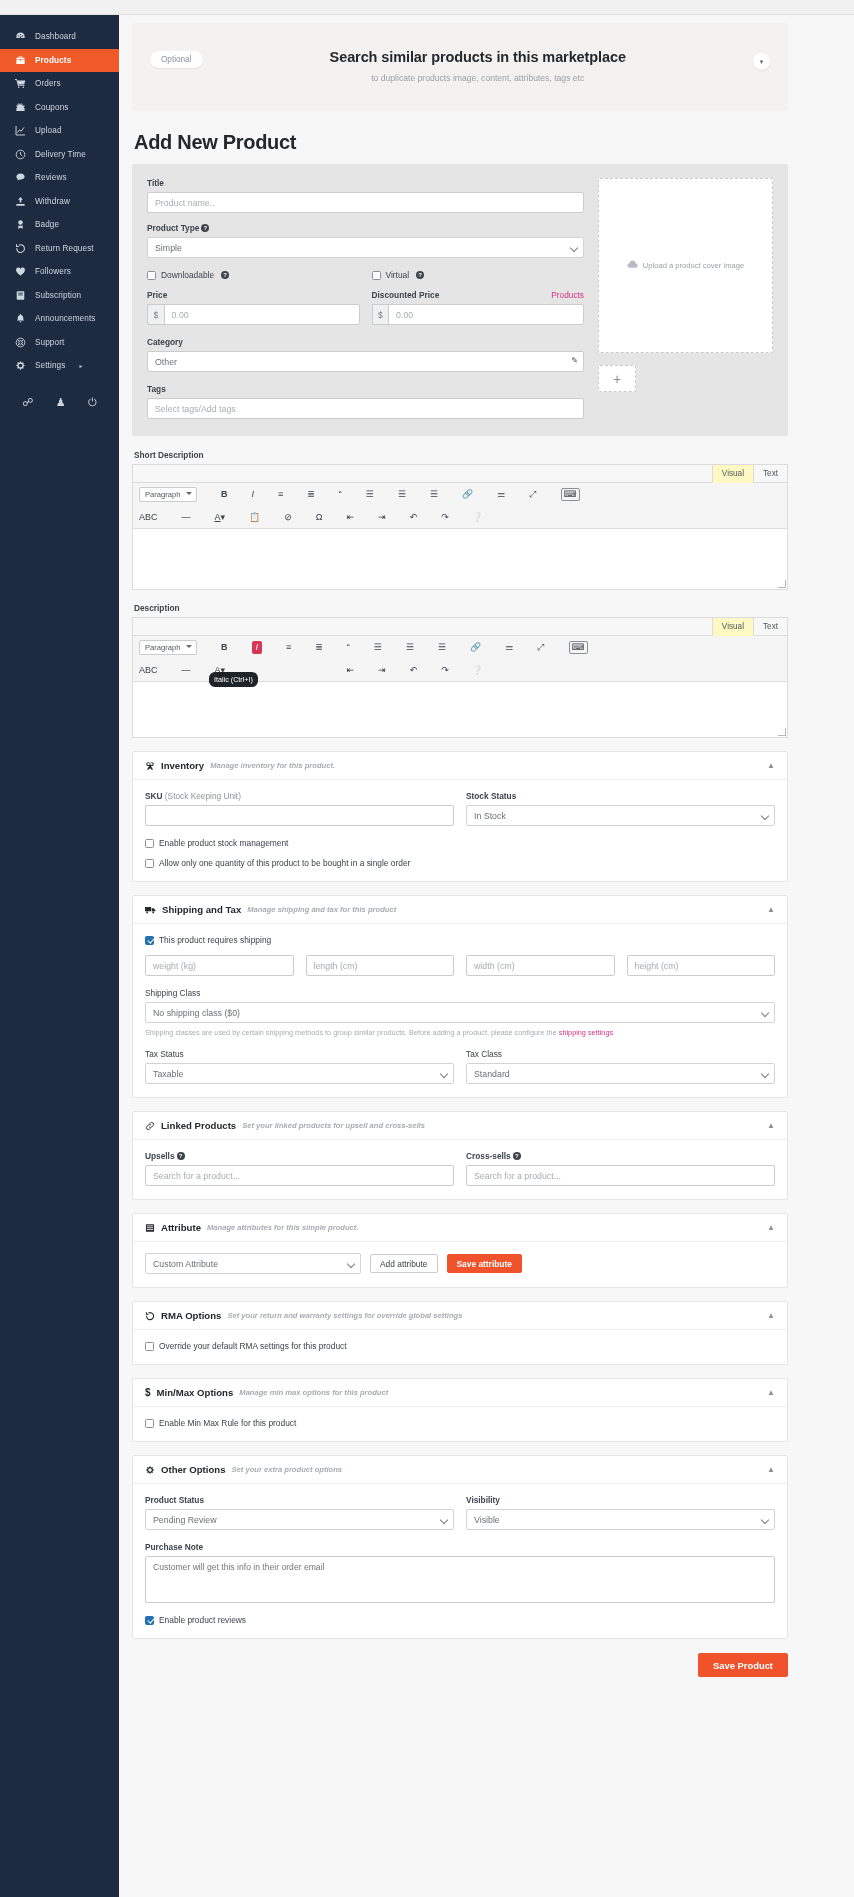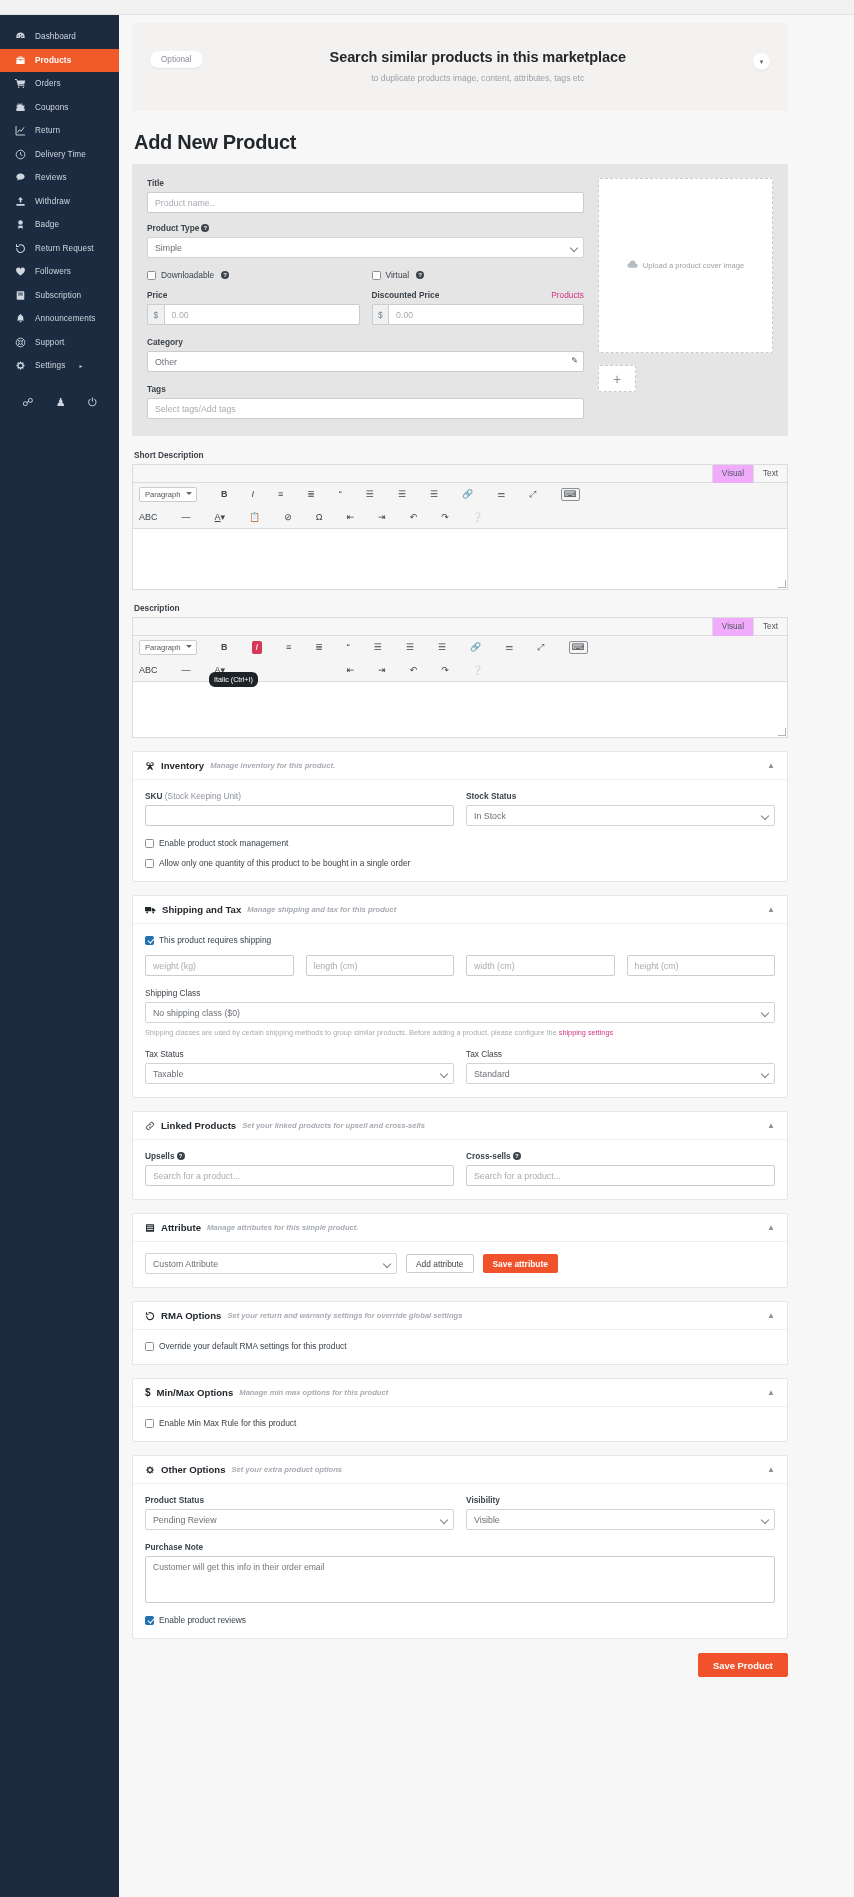--- a/index.html
+++ b/index.html
@@ -127,21 +127,21 @@
     border:1.5px dashed #c7cbd0; border-radius:2px; width:38px;height:27px;
     display:flex;align-items:center;justify-content:center;color:#8b9097;font-size:14px;
     margin-top:12px; cursor:pointer; background:#fff;
   }
 
   
   .ed-label { font-size:8.3px; font-weight:bold; color:#3c434a; margin: 13px 0 4px 2px; }
   .editor { border:1px solid #dcdcde; background:#fff; }
   .ed-tabs { display:flex; justify-content:flex-end; background:#f7f7f7; border-bottom:1px solid #dcdcde; }
   .ed-tab { font-size:8.2px; color:#50575e; padding:4px 9px; cursor:pointer; }
-  .ed-tab.active { background:#f0abfc; border-left:1px solid #dcdcde; border-right:1px solid #dcdcde; margin-bottom:-1px; padding-bottom:5px; }
+  .ed-tab.active { background:#fef9c3; border-left:1px solid #dcdcde; border-right:1px solid #dcdcde; margin-bottom:-1px; padding-bottom:5px; }
   .tbar { background:#f5f5f5; border-bottom:1px solid #dcdcde; padding:3px 6px; display:flex; align-items:center; gap:7px; flex-wrap:wrap; }
   .tbar-row { display:flex; align-items:center; gap:24px; min-height:16px; position:relative; }
   .para-sel {
     height:15px; border:1px solid #ccc; background:#fff; border-radius:2px;
     font-size:7.6px; color:#50575e; padding:0 12px 0 5px; appearance:none;-webkit-appearance:none;
     width:58px; font-family:"Liberation Sans",sans-serif;
   }
   .para-wrap{position:relative;}
   .para-wrap::after{content:"";position:absolute;right:5px;top:5px;width:0;height:0;
     border-left:3px solid transparent;border-right:3px solid transparent;border-top:3.5px solid #666;pointer-events:none;}
@@ -227,21 +227,21 @@
         </span>
       <span>Coupons</span>
     </div>
     <div class="nav-item">
       <span class="nav-ico">
           <svg width="11" height="11" viewBox="0 0 16 16" fill="none" stroke="#cfd6e0" stroke-width="1.4">
             <path d="M1.5 1.5v13h13"></path>
             <path d="M3.5 11l3-4 2.5 2 4-5.5"></path>
           </svg>
         </span>
-      <span>Return</span>
+      <span>Upload</span>
     </div>
     <div class="nav-item">
       <span class="nav-ico">
           <svg width="11" height="11" viewBox="0 0 16 16" fill="none" stroke="#cfd6e0" stroke-width="1.3">
             <circle cx="8" cy="8" r="6.3"></circle>
             <path d="M8 4.3V8l2.6 1.6"></path>
           </svg>
         </span>
       <span>Delivery Time</span>
     </div>
@@ -617,21 +617,21 @@
               <rect x="3" y="4" width="10" height="1.3" fill="#fff"></rect>
               <rect x="3" y="7" width="10" height="1.3" fill="#fff"></rect>
               <rect x="3" y="10" width="10" height="1.3" fill="#fff"></rect>
             </svg>
           </span>
         <span class="sec-title">Attribute</span>
         <span class="sec-desc">Manage attributes for this simple product.</span>
         <span class="sec-toggle">▲</span>
       </div>
       <div class="sec-body" style="display:flex;align-items:center;gap:9px;">
-        <div class="selwrap" style="width:252px;">
+        <div class="selwrap" style="width:216px;">
           <select class="sel"><option>Custom Attribute</option></select>
         </div>
         <button class="btn">Add attribute</button>
         <button class="btn btn-primary">Save attribute</button>
       </div>
     </div>
 
     <div class="sec">
       <div class="sec-head">
         <span class="sec-ico">

